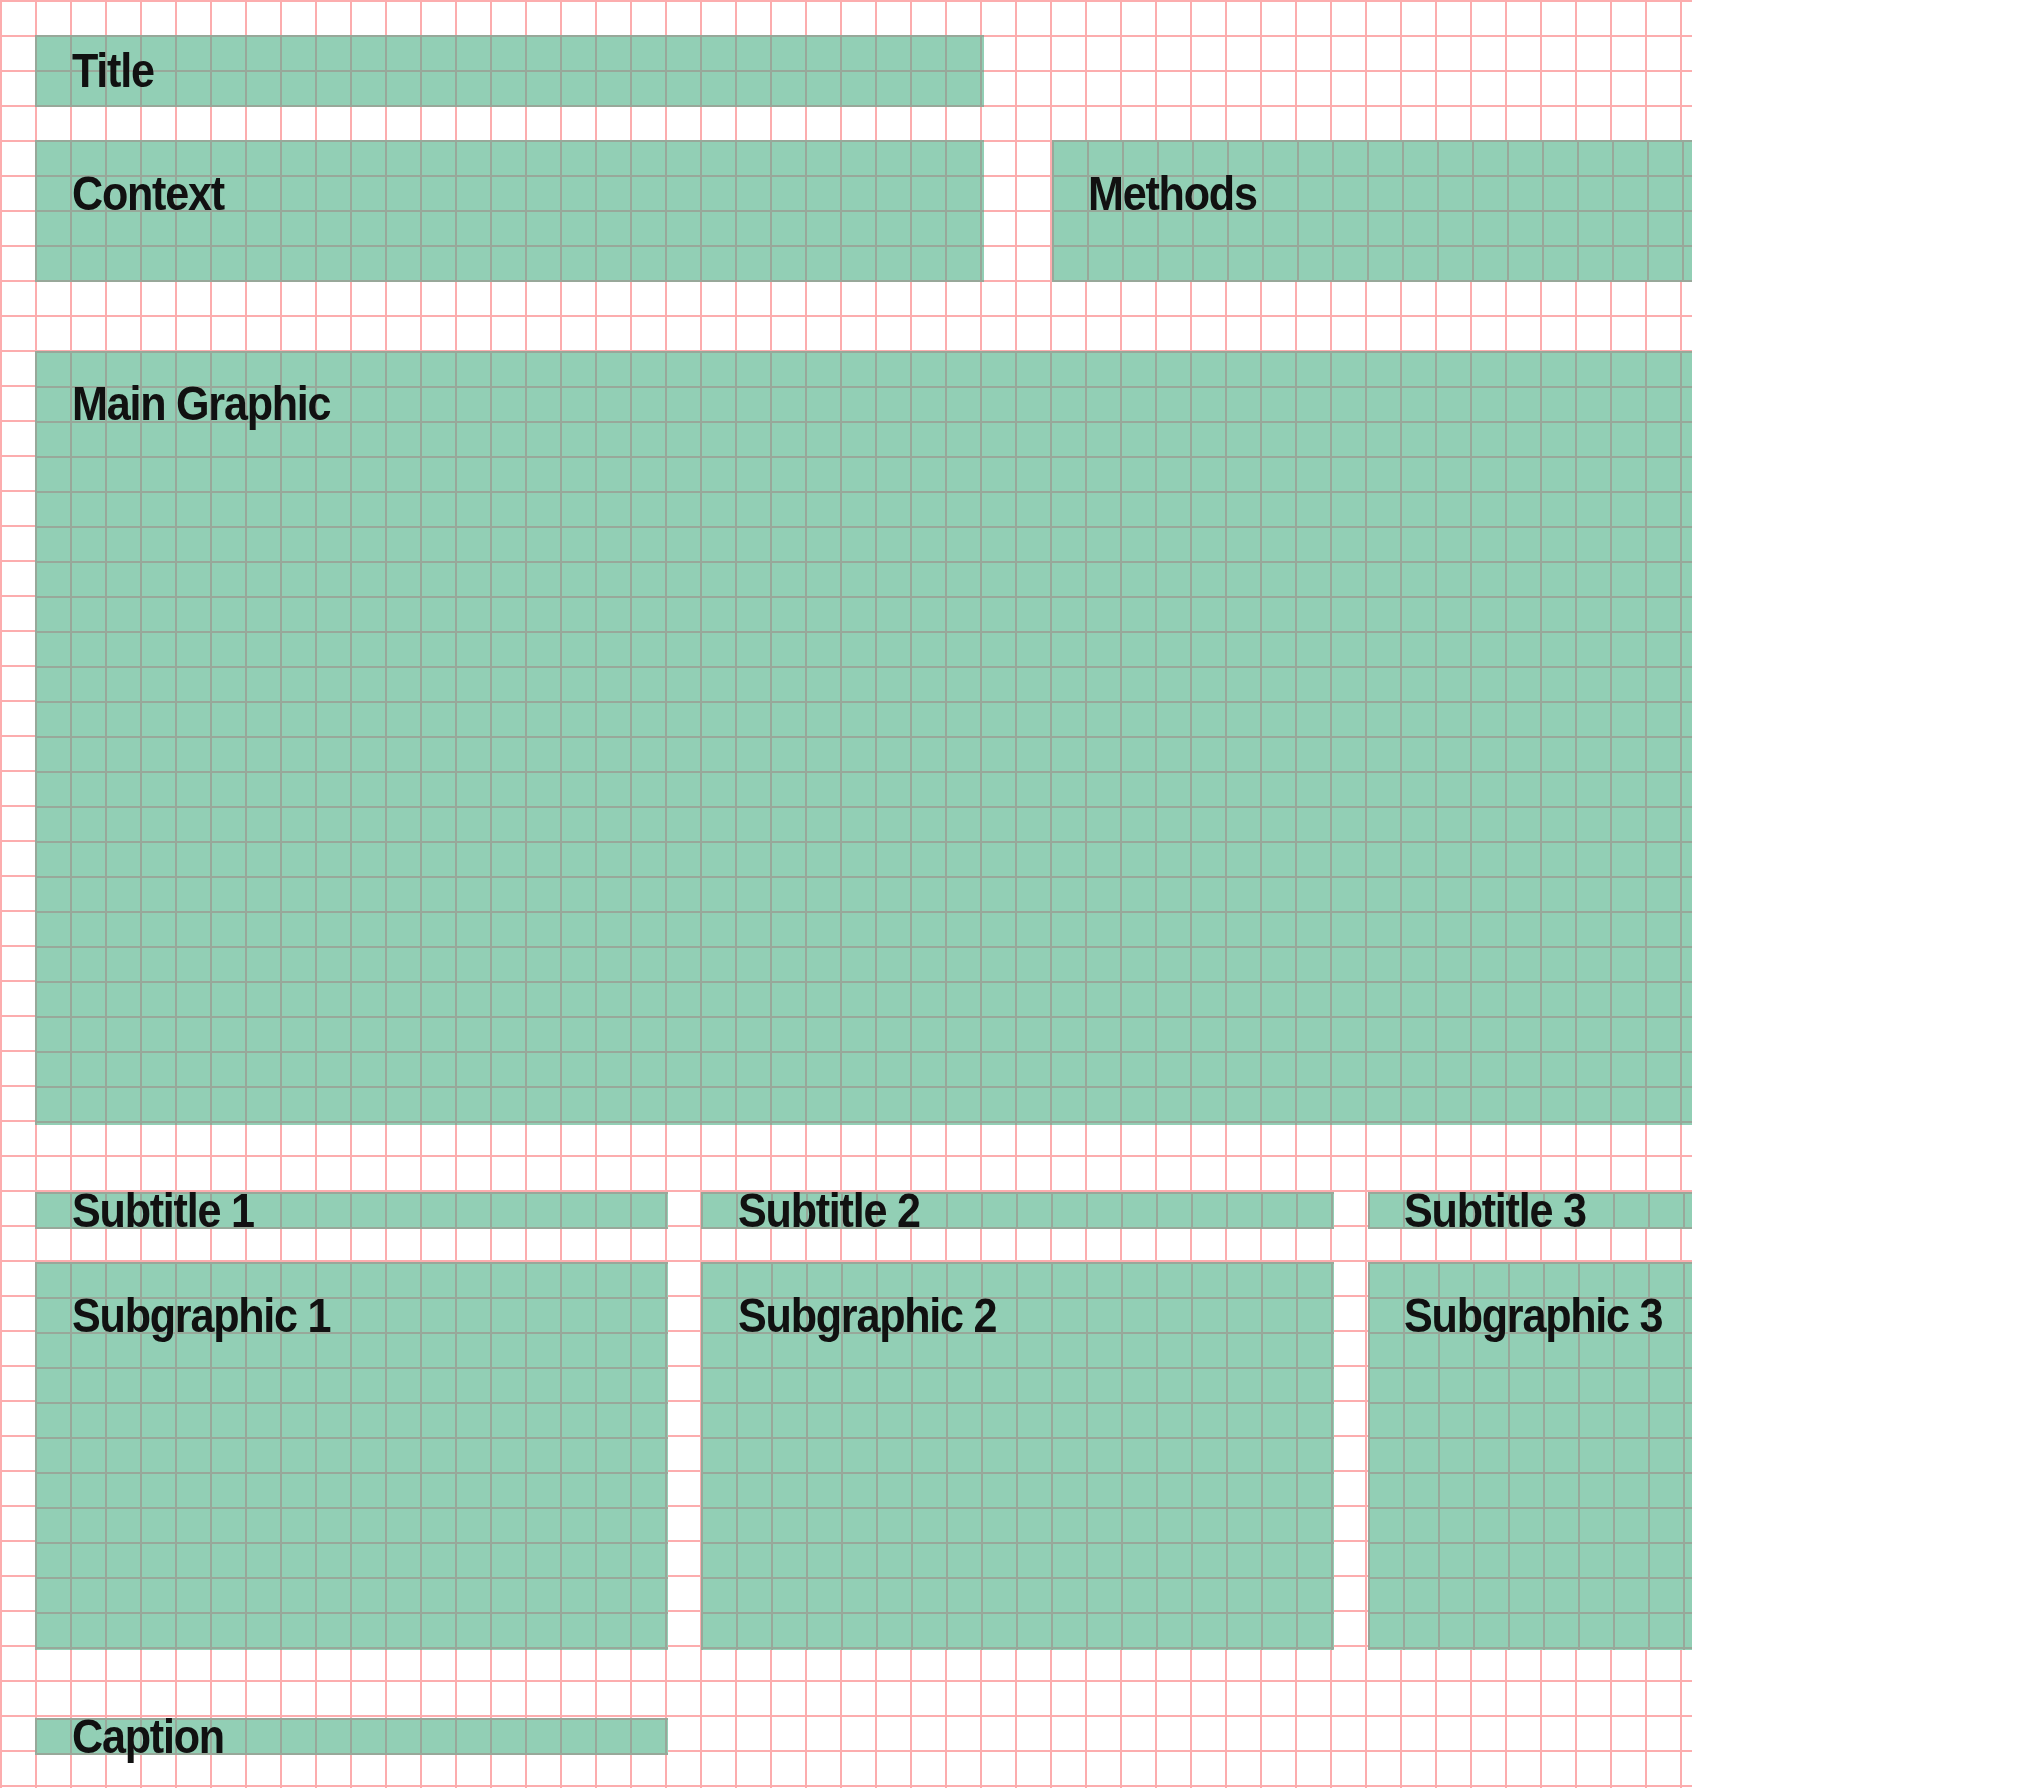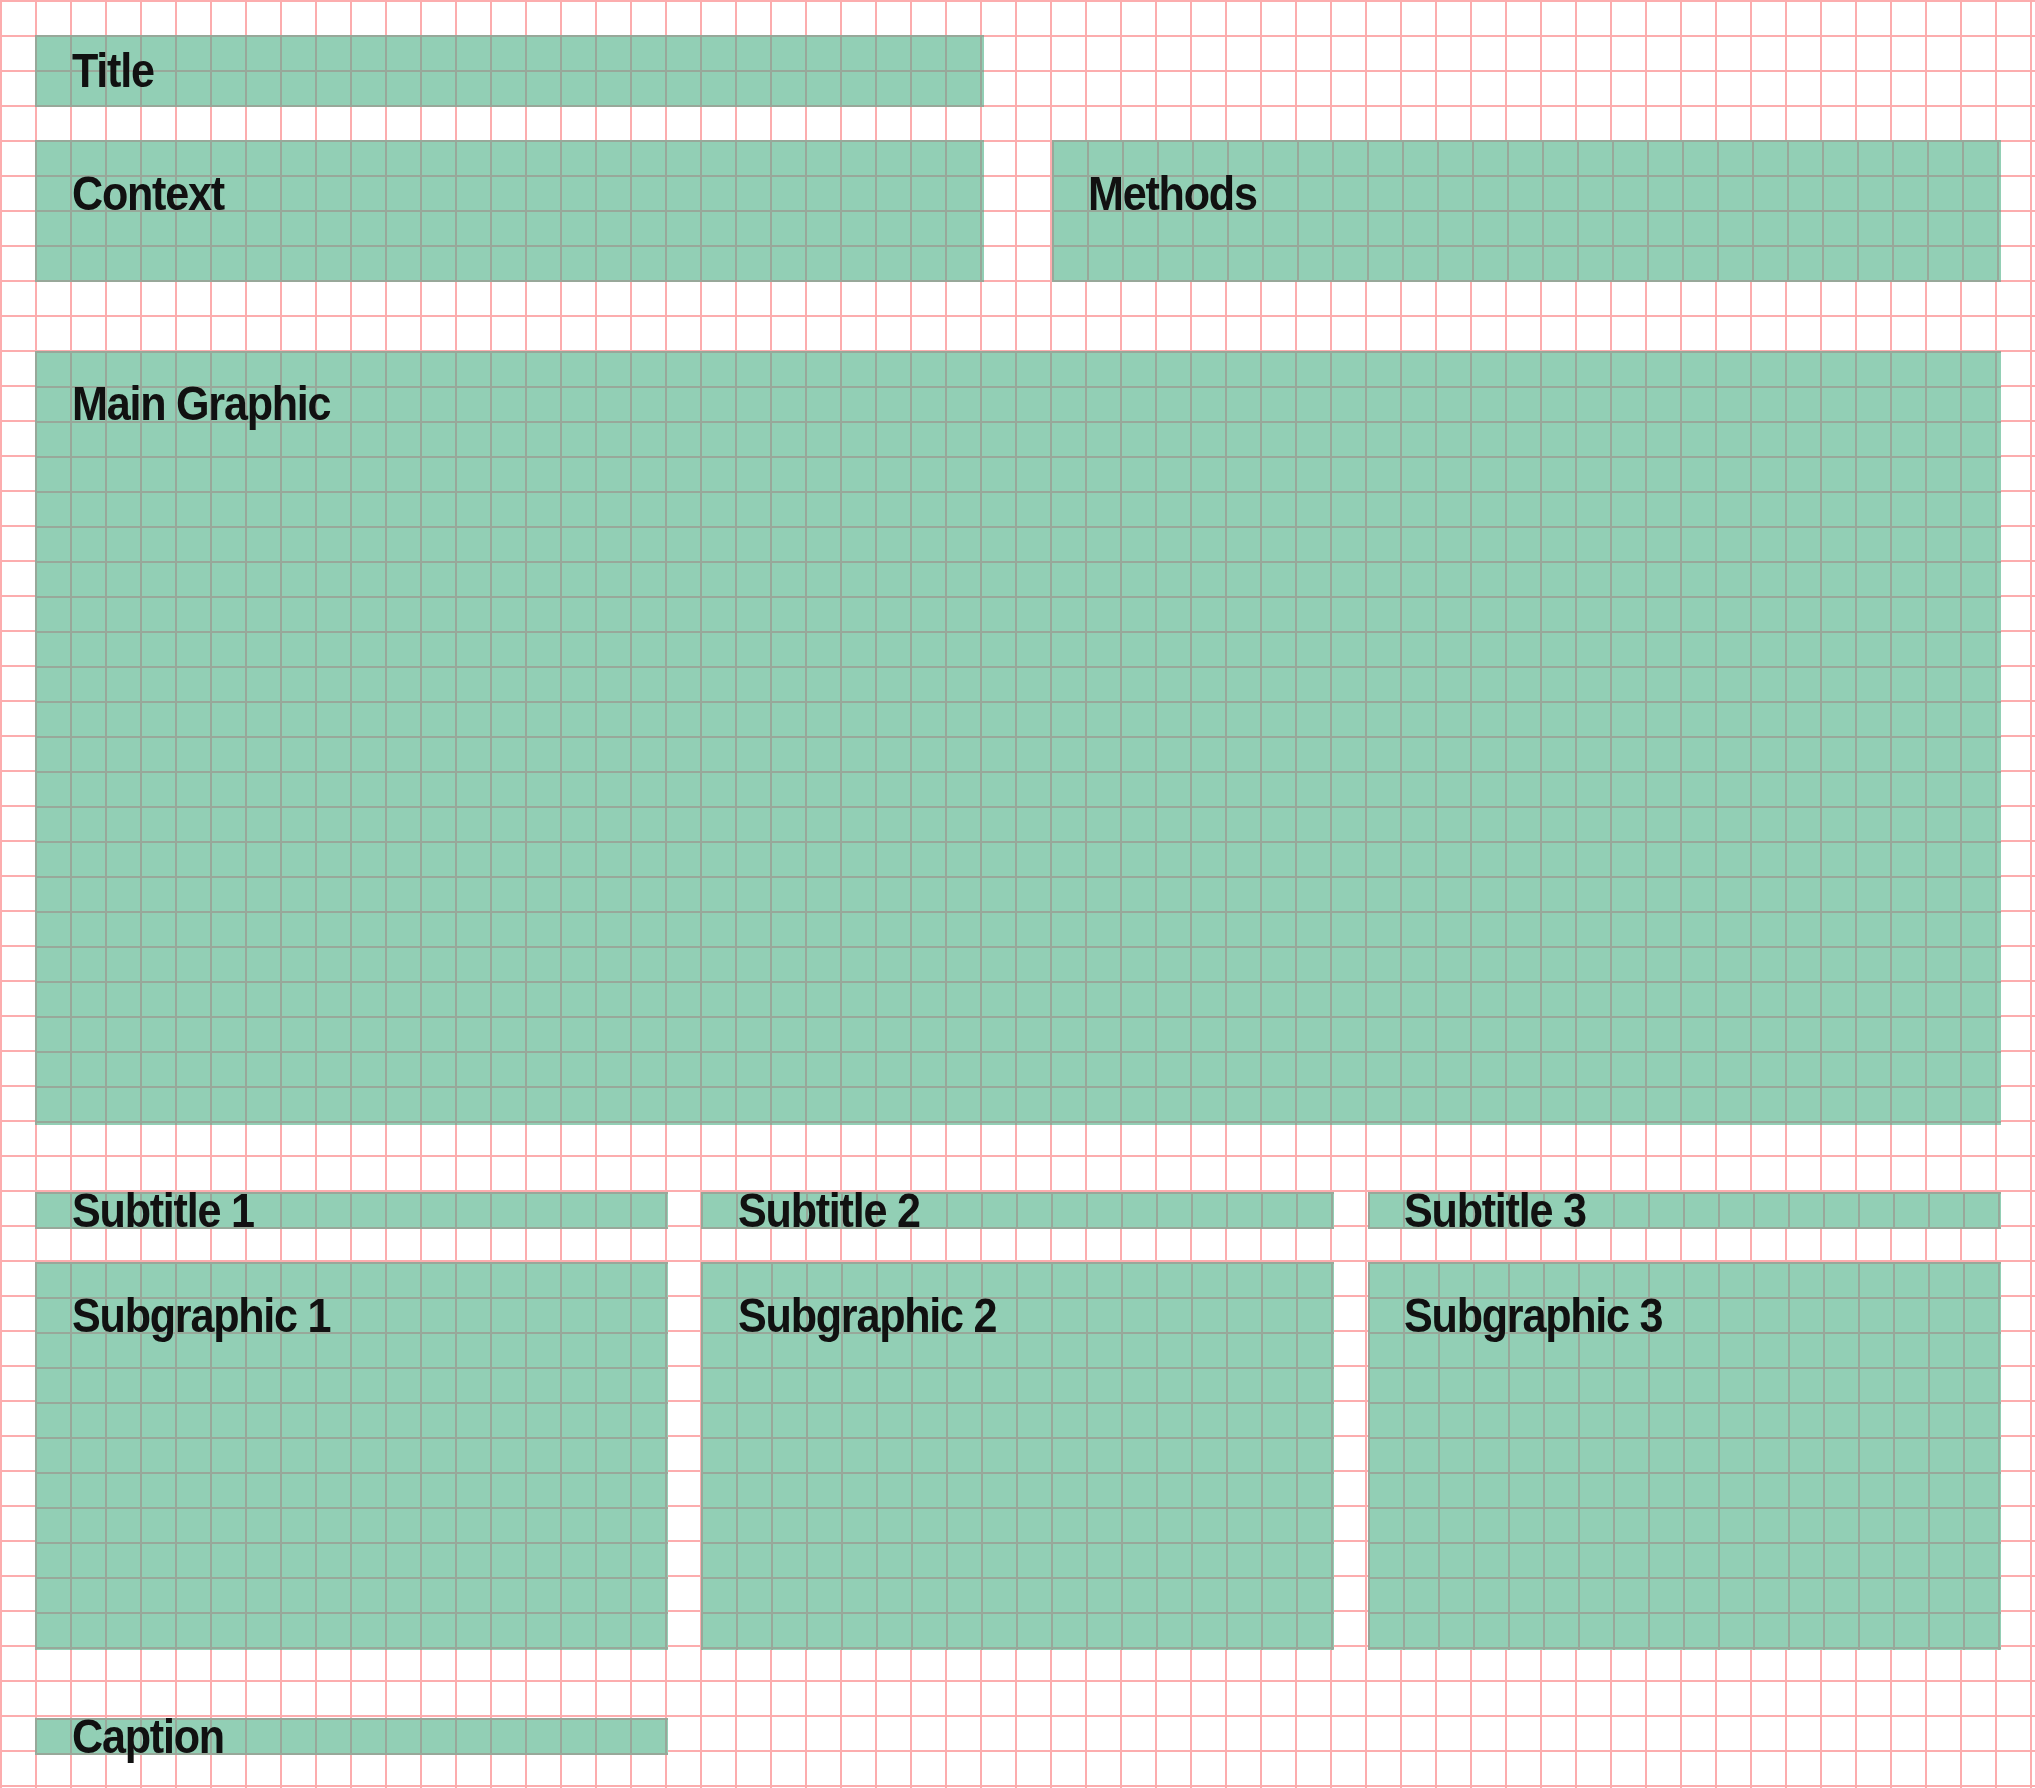--- a/index.html
+++ b/index.html
@@ -33,21 +33,21 @@
     letter-spacing: -1.4px;
     color: var(--label-color);
     white-space: nowrap;
     transform: scaleX(0.88);
     transform-origin: left center;
   }
 </style>
 </head>
 <body>
 
-<div id="canvas" style="width: 2035px; height: 1788px; --bg: #ffffff; --grid-line: #fcadae; --block-fill: #92cfb5; --block-line: #98a89a; --label-color: #111111; --cell: 35px; --line-w: 2.1px;">
+<div id="canvas" style="width: 1692px; height: 1788px; --bg: #ffffff; --grid-line: #fcadae; --block-fill: #92cfb5; --block-line: #98a89a; --label-color: #111111; --cell: 35px; --line-w: 2.1px;">
     <div class="block" style="left: 35px; top: 35px; width: 949px; height: 72px;"></div>
     <div class="label" style="left: 72px; top: 46px;">Title</div>
     <div class="block" style="left: 35px; top: 140px; width: 949px; height: 142px;"></div>
     <div class="label" style="left: 72px; top: 169px;">Context</div>
     <div class="block" style="left: 1052px; top: 140px; width: 949px; height: 142px;"></div>
     <div class="label" style="left: 1088px; top: 169px;">Methods</div>
     <div class="block" style="left: 35px; top: 351px; width: 1966px; height: 774px;"></div>
     <div class="label" style="left: 72px; top: 379px;">Main Graphic</div>
     <div class="block" style="left: 35px; top: 1192px; width: 633px; height: 37px;"></div>
     <div class="label" style="left: 72px; top: 1186px;">Subtitle 1</div>

